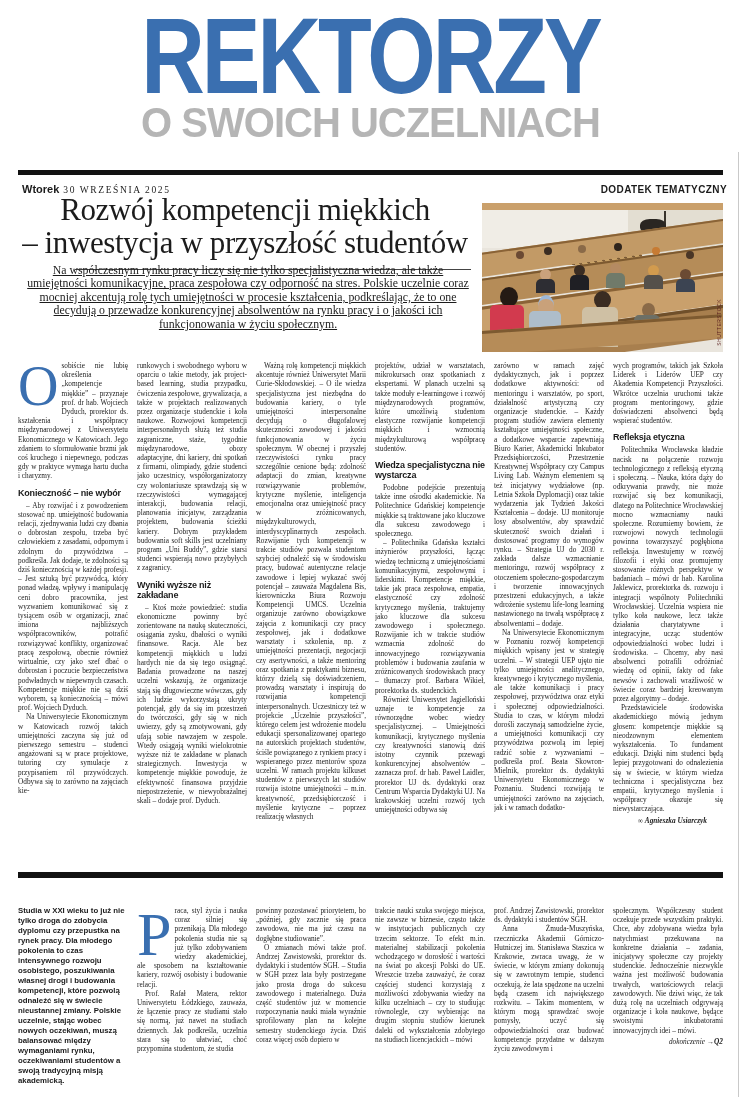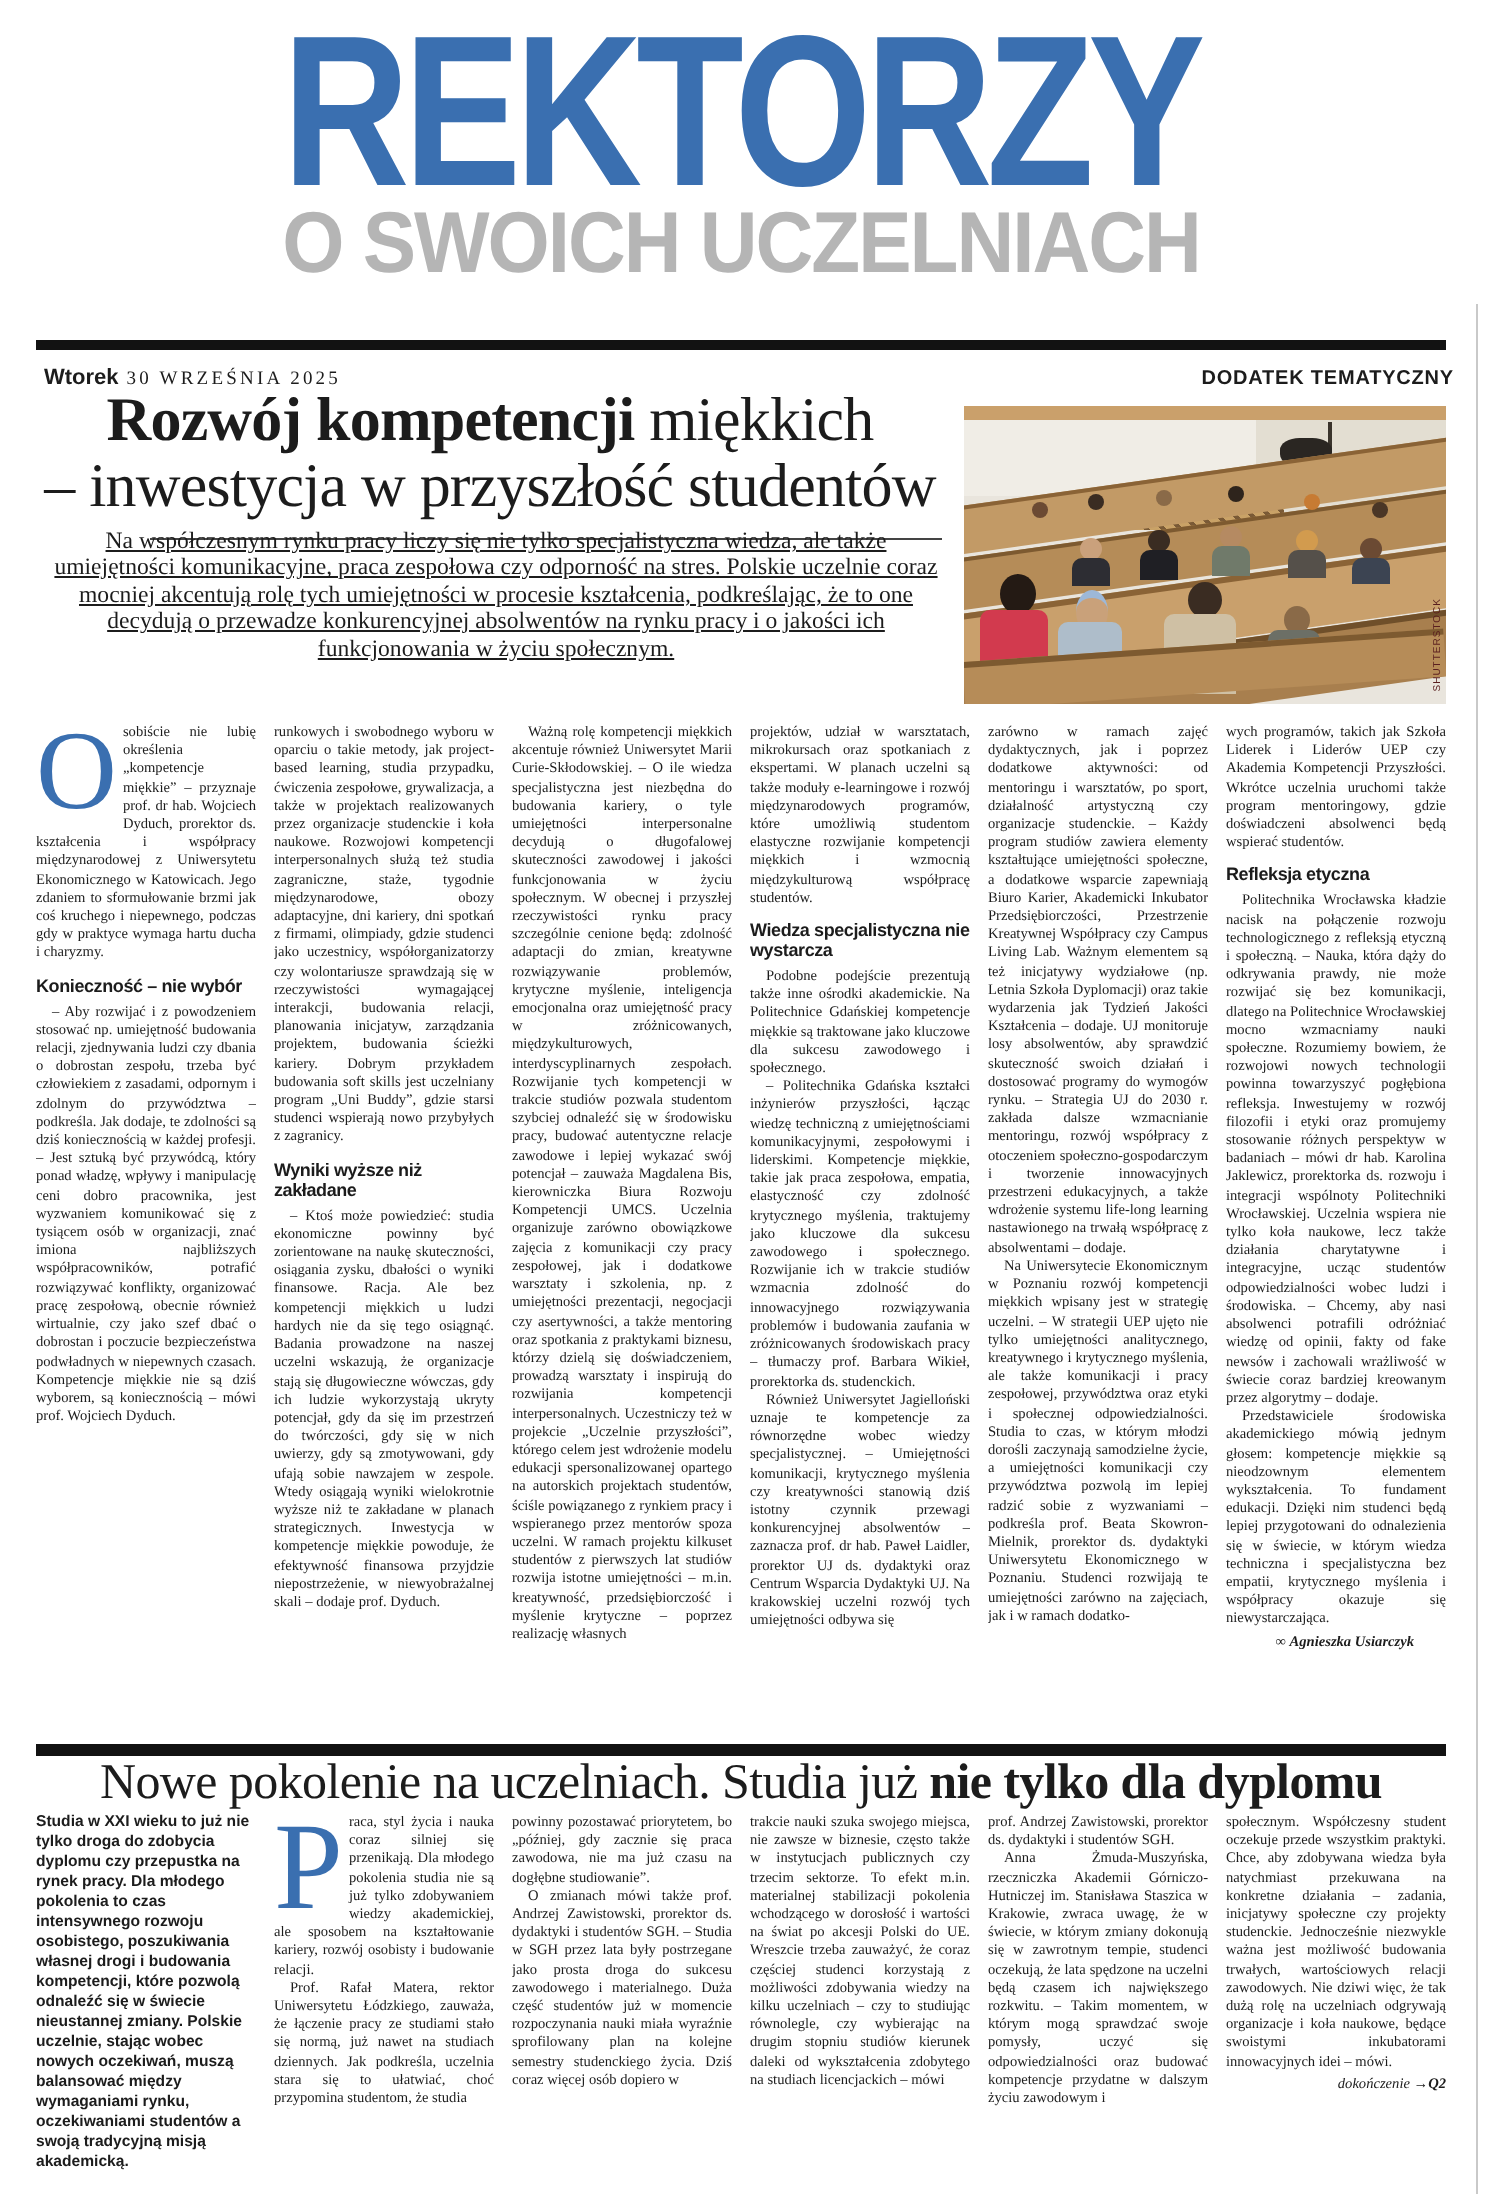--- a/index.html
+++ b/index.html
@@ -16,21 +16,21 @@
   .bar1{top:170px;height:5px;}
   .bar2{top:872px;height:6px;}
   
   .dateline{position:absolute;left:22px;top:179px;width:705px;display:flex;justify-content:space-between;align-items:baseline;}
   .date-day{font-family:"Liberation Sans",sans-serif;font-weight:bold;font-size:11px;}
   .date-date{font-size:9.5px;letter-spacing:1.6px;}
   .date-right{font-family:"Liberation Sans",sans-serif;font-weight:bold;font-size:10px;letter-spacing:.4px;}
   
   .a1-head{position:absolute;left:14px;top:194px;width:462px;text-align:center;
       font-size:31px;line-height:1.06;letter-spacing:-.4px;font-weight:normal;margin:0;}
-  .a1-head .hb{font-weight:bold;}
+  .a1-head .hb{font-weight:normal;}
   .a1-rule{position:absolute;left:75px;top:269px;width:396px;height:1px;background:#444;}
   .a1-lead{position:absolute;left:22px;top:264px;width:452px;margin:0;text-align:center;
       font-size:11.8px;line-height:13.4px;text-decoration:underline;}
   
   .photo{position:absolute;left:482px;top:203px;width:241px;height:149px;margin:0;overflow:hidden;background:#e9e5dd;}
   .photo div{position:absolute;}
   .ph-beam{left:0;top:0;width:241px;height:7px;background:#caa06b;}
   .ph-ceiling{left:0;top:7px;width:150px;height:38px;background:#f0ede6;}
   .ph-wallr{right:0;top:7px;width:95px;height:60px;background:#e3ded2;}
   .lamp{background:#2a2622;border-radius:45% 45% 60% 60%;}
@@ -138,20 +138,21 @@
     <div class="torso" style="left:152px;top:112px;width:26px;height:26px;background:#6c6f66;"></div>
     <div class="ph-desk"></div>
     <figcaption class="credit">SHUTTERSTOCK</figcaption>
   </figure>
 
   <div class="cols a1cols">
     <div class="col">
       <p class="para"><span class="dropcap">O</span><span>sobiście nie lubię określenia „kompetencje miękkie” – przyznaje prof. dr hab. Wojciech Dyduch, prorektor ds. kształcenia i współpracy międzynarodowej z Uniwersytetu Ekonomicznego w Katowicach. Jego zdaniem to sformułowanie brzmi jak coś kruchego i niepewnego, podczas gdy w praktyce wymaga hartu ducha i charyzmy.</span></p>
       <h3 class="subhead">Konieczność – nie wybór</h3>
       <p class="para indent">– Aby rozwijać i z powodzeniem stosować np. umiejętność budowania relacji, zjednywania ludzi czy dbania o dobrostan zespołu, trzeba być człowiekiem z zasadami, odpornym i zdolnym do przywództwa – podkreśla. Jak dodaje, te zdolności są dziś koniecznością w każdej profesji. – Jest sztuką być przywódcą, który ponad władzę, wpływy i manipulację ceni dobro pracownika, jest wyzwaniem komunikować się z tysiącem osób w organizacji, znać imiona najbliższych współpracowników, potrafić rozwiązywać konflikty, organizować pracę zespołową, obecnie również wirtualnie, czy jako szef dbać o dobrostan i poczucie bezpieczeństwa podwładnych w niepewnych czasach. Kompetencje miękkie nie są dziś wyborem, są koniecznością – mówi prof. Wojciech Dyduch.</p>
+      <p class="para indent">Na Uniwersytecie Ekonomicznym w Katowicach rozwój takich umiejętności zaczyna się już od pierwszego semestru – studenci angażowani są w prace projektowe, tutoring czy symulacje z przypisaniem ról przywódczych. Odbywa się to zarówno na zajęciach kie-</p>
     </div>
     <div class="col">
       <p class="para">runkowych i swobodnego wyboru w oparciu o takie metody, jak project-based learning, studia przypadku, ćwiczenia zespołowe, grywalizacja, a także w projektach realizowanych przez organizacje studenckie i koła naukowe. Rozwojowi kompetencji interpersonalnych służą też studia zagraniczne, staże, tygodnie międzynarodowe, obozy adaptacyjne, dni kariery, dni spotkań z firmami, olimpiady, gdzie studenci jako uczestnicy, współorganizatorzy czy wolontariusze sprawdzają się w rzeczywistości wymagającej interakcji, budowania relacji, planowania inicjatyw, zarządzania projektem, budowania ścieżki kariery. Dobrym przykładem budowania soft skills jest uczelniany program „Uni Buddy”, gdzie starsi studenci wspierają nowo przybyłych z zagranicy.</p>
       <h3 class="subhead">Wyniki wyższe niż zakładane</h3>
       <p class="para indent">– Ktoś może powiedzieć: studia ekonomiczne powinny być zorientowane na naukę skuteczności, osiągania zysku, dbałości o wyniki finansowe. Racja. Ale bez kompetencji miękkich u ludzi hardych nie da się tego osiągnąć. Badania prowadzone na naszej uczelni wskazują, że organizacje stają się długowieczne wówczas, gdy ich ludzie wykorzystają ukryty potencjał, gdy da się im przestrzeń do twórczości, gdy się w nich uwierzy, gdy są zmotywowani, gdy ufają sobie nawzajem w zespole. Wtedy osiągają wyniki wielokrotnie wyższe niż te zakładane w planach strategicznych. Inwestycja w kompetencje miękkie powoduje, że efektywność finansowa przyjdzie niepostrzeżenie, w niewyobrażalnej skali – dodaje prof. Dyduch.</p>
     </div>
     <div class="col">
       <p class="para indent">Ważną rolę kompetencji miękkich akcentuje również Uniwersytet Marii Curie-Skłodowskiej. – O ile wiedza specjalistyczna jest niezbędna do budowania kariery, o tyle umiejętności interpersonalne decydują o długofalowej skuteczności zawodowej i jakości funkcjonowania w życiu społecznym. W obecnej i przyszłej rzeczywistości rynku pracy szczególnie cenione będą: zdolność adaptacji do zmian, kreatywne rozwiązywanie problemów, krytyczne myślenie, inteligencja emocjonalna oraz umiejętność pracy w zróżnicowanych, międzykulturowych, interdyscyplinarnych zespołach. Rozwijanie tych kompetencji w trakcie studiów pozwala studentom szybciej odnaleźć się w środowisku pracy, budować autentyczne relacje zawodowe i lepiej wykazać swój potencjał – zauważa Magdalena Bis, kierowniczka Biura Rozwoju Kompetencji UMCS. Uczelnia organizuje zarówno obowiązkowe zajęcia z komunikacji czy pracy zespołowej, jak i dodatkowe warsztaty i szkolenia, np. z umiejętności prezentacji, negocjacji czy asertywności, a także mentoring oraz spotkania z praktykami biznesu, którzy dzielą się doświadczeniem, prowadzą warsztaty i inspirują do rozwijania kompetencji interpersonalnych. Uczestniczy też w projekcie „Uczelnie przyszłości”, którego celem jest wdrożenie modelu edukacji spersonalizowanej opartego na autorskich projektach studentów, ściśle powiązanego z rynkiem pracy i wspieranego przez mentorów spoza uczelni. W ramach projektu kilkuset studentów z pierwszych lat studiów rozwija istotne umiejętności – m.in. kreatywność, przedsiębiorczość i myślenie krytyczne – poprzez realizację własnych</p>
     </div>
     <div class="col">
@@ -169,21 +170,20 @@
       <p class="para">wych programów, takich jak Szkoła Liderek i Liderów UEP czy Akademia Kompetencji Przyszłości. Wkrótce uczelnia uruchomi także program mentoringowy, gdzie doświadczeni absolwenci będą wspierać studentów.</p>
       <h3 class="subhead">Refleksja etyczna</h3>
       <p class="para indent">Politechnika Wrocławska kładzie nacisk na połączenie rozwoju technologicznego z refleksją etyczną i społeczną. – Nauka, która dąży do odkrywania prawdy, nie może rozwijać się bez komunikacji, dlatego na Politechnice Wrocławskiej mocno wzmacniamy nauki społeczne. Rozumiemy bowiem, że rozwojowi nowych technologii powinna towarzyszyć pogłębiona refleksja. Inwestujemy w rozwój filozofii i etyki oraz promujemy stosowanie różnych perspektyw w badaniach – mówi dr hab. Karolina Jaklewicz, prorektorka ds. rozwoju i integracji wspólnoty Politechniki Wrocławskiej. Uczelnia wspiera nie tylko koła naukowe, lecz także działania charytatywne i integracyjne, ucząc studentów odpowiedzialności wobec ludzi i środowiska. – Chcemy, aby nasi absolwenci potrafili odróżniać wiedzę od opinii, fakty od fake newsów i zachowali wrażliwość w świecie coraz bardziej kreowanym przez algorytmy – dodaje.</p>
       <p class="para indent">Przedstawiciele środowiska akademickiego mówią jednym głosem: kompetencje miękkie są nieodzownym elementem wykształcenia. To fundament edukacji. Dzięki nim studenci będą lepiej przygotowani do odnalezienia się w świecie, w którym wiedza techniczna i specjalistyczna bez empatii, krytycznego myślenia i współpracy okazuje się niewystarczająca.</p>
       <p class="byline"><span>∞</span> <span class="name">Agnieszka Usiarczyk</span></p>
     </div>
   </div>
 
   <div class="bar bar2"></div>
 
-  <h2 class="a2-head"><span>Nowe pokolenie na uczelniach. Studia już </span><span class="hb">nie tylko dla dyplomu</span></h2>
 
   <div class="cols a2cols">
     <div class="col intro">Studia w XXI wieku to już nie tylko droga do zdobycia dyplomu czy przepustka na rynek pracy. Dla młodego pokolenia to czas intensywnego rozwoju osobistego, poszukiwania własnej drogi i budowania kompetencji, które pozwolą odnaleźć się w świecie nieustannej zmiany. Polskie uczelnie, stając wobec nowych oczekiwań, muszą balansować między wymaganiami rynku, oczekiwaniami studentów a swoją tradycyjną misją akademicką.</div>
     <div class="col">
       <p class="para"><span class="dropcap pcap">P</span><span>raca, styl życia i nauka coraz silniej się przenikają. Dla młodego pokolenia studia nie są już tylko zdobywaniem wiedzy akademickiej, ale sposobem na kształtowanie kariery, rozwój osobisty i budowanie relacji.</span></p>
       <p class="para indent">Prof. Rafał Matera, rektor Uniwersytetu Łódzkiego, zauważa, że łączenie pracy ze studiami stało się normą, już nawet na studiach dziennych. Jak podkreśla, uczelnia stara się to ułatwiać, choć przypomina studentom, że studia</p>
     </div>
     <div class="col">
       <p class="para">powinny pozostawać priorytetem, bo „później, gdy zacznie się praca zawodowa, nie ma już czasu na dogłębne studiowanie”.</p>
       <p class="para indent">O zmianach mówi także prof. Andrzej Zawistowski, prorektor ds. dydaktyki i studentów SGH. – Studia w SGH przez lata były postrzegane jako prosta droga do sukcesu zawodowego i materialnego. Duża część studentów już w momencie rozpoczynania nauki miała wyraźnie sprofilowany plan na kolejne semestry studenckiego życia. Dziś coraz więcej osób dopiero w</p>

